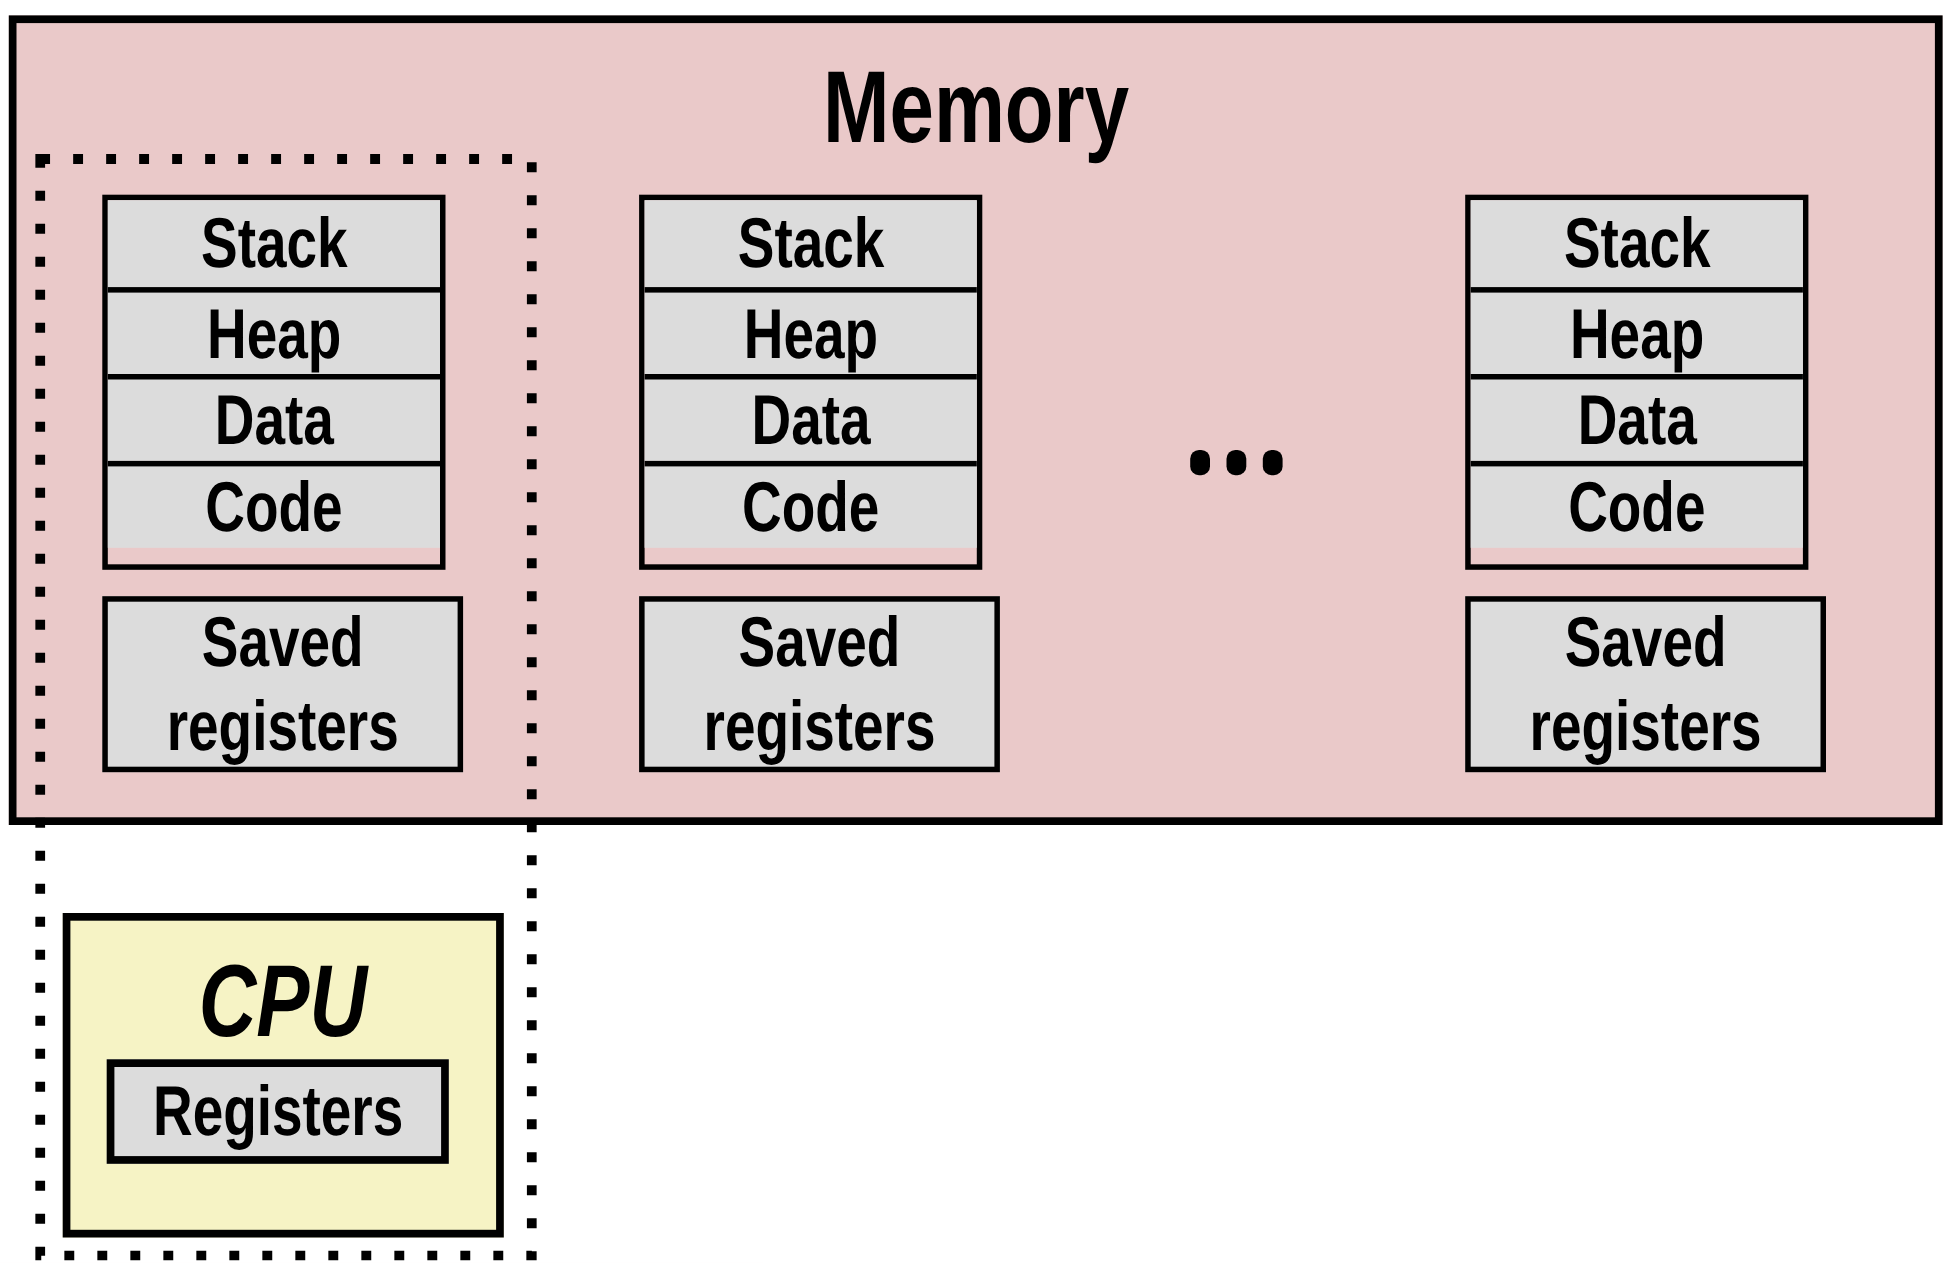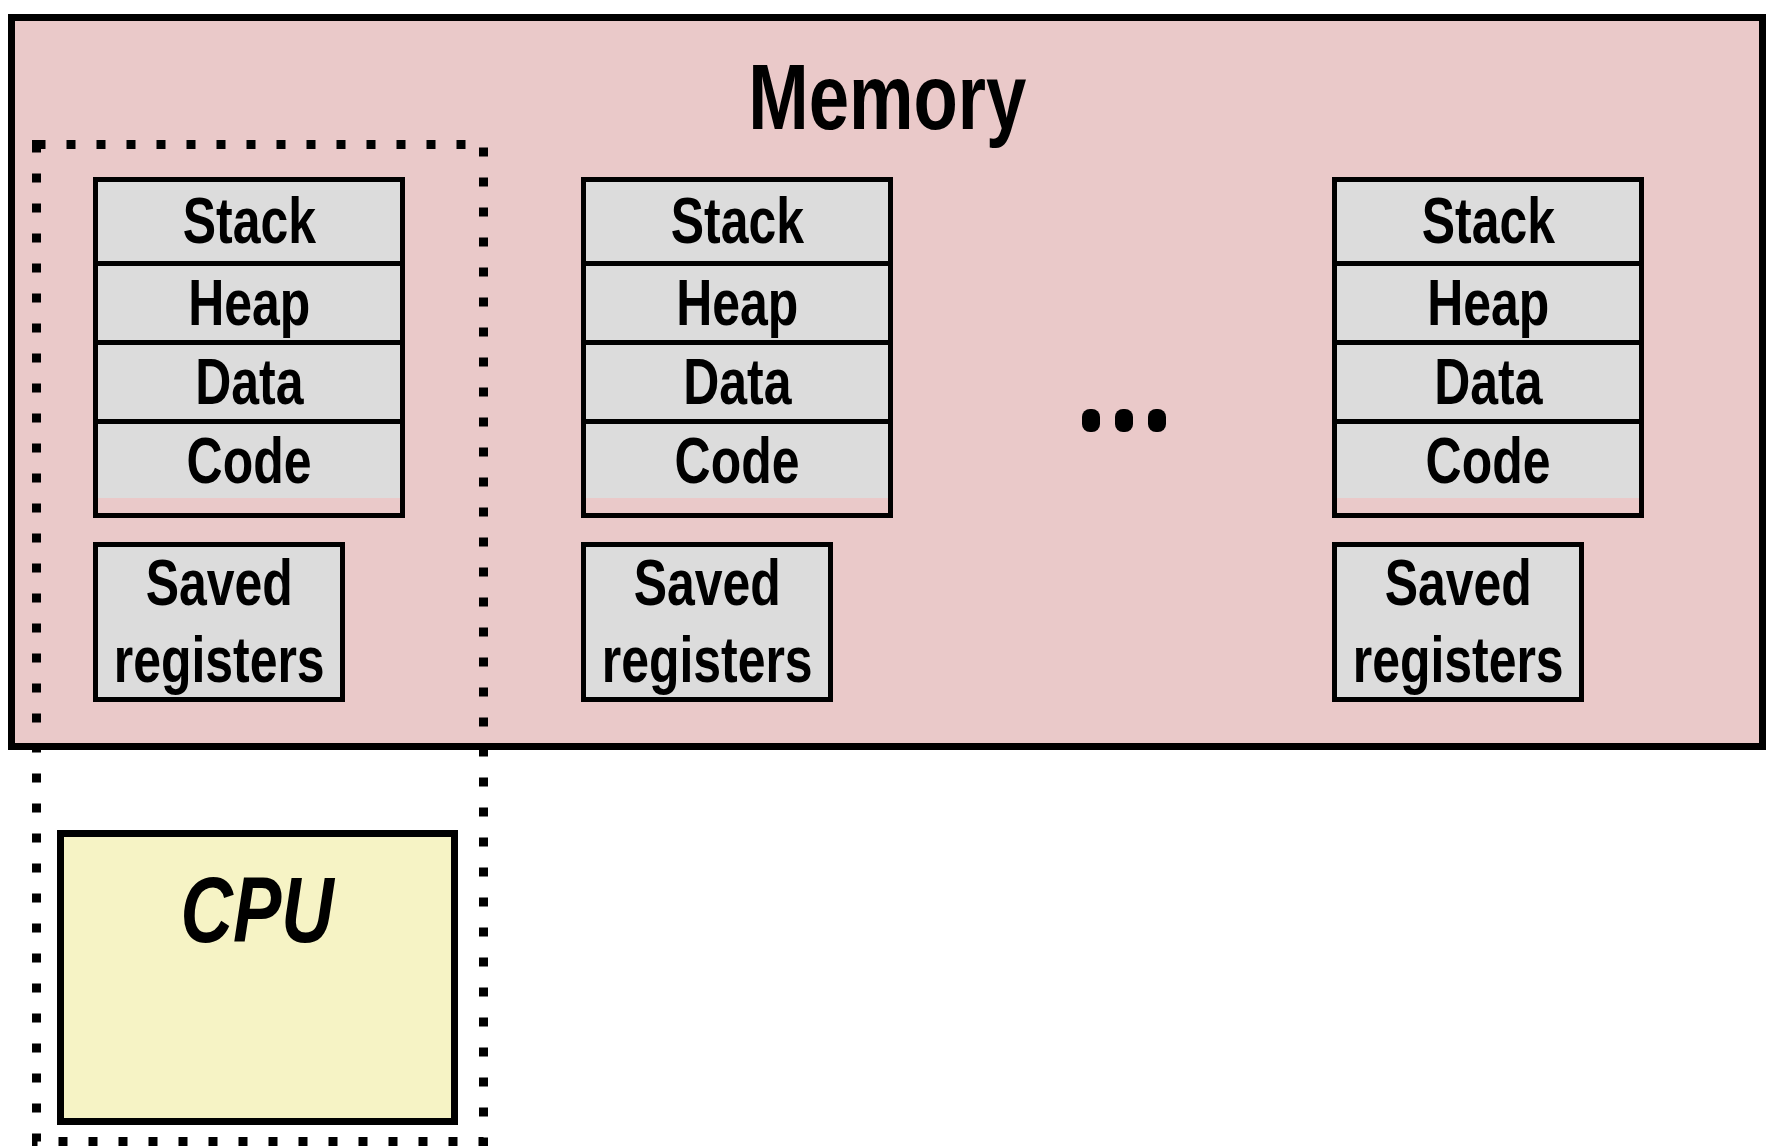--- a/index.html
+++ b/index.html
@@ -62,21 +62,21 @@
   .seg{
     height:79px;
     background:var(--segment-fill,#dcdcdc);
     border-top:5px solid var(--line,#000);
     display:flex;align-items:center;justify-content:center;
   }
   .seg:first-child{border-top:none;justify-content:center;}
   .saved-box{
     position:absolute;
     left:0; top:542px;
-    width:252px; height:160px;
+    width:328px; height:160px;
     background:var(--segment-fill,#dcdcdc);
     border:5px solid var(--line,#000);
     display:flex;align-items:center;justify-content:center;
     text-align:center;
   }
 
   .col-1{left:93px;}
   .col-2{left:581px;}
   .col-3{left:1332px;}
 
@@ -193,14 +193,17 @@
     <div class="saved-box">
       <span class="condensed lg">Saved registers</span>
     </div>
   </div>
 
   <div class="cpu-box">
     <div class="cpu-title">
       <span class="condensed xl">CPU</span>
     </div>
   </div>
+  <div class="registers-box">
+    <span class="condensed lg">Registers</span>
+  </div>
 
 </div>
 
 </body></html>

